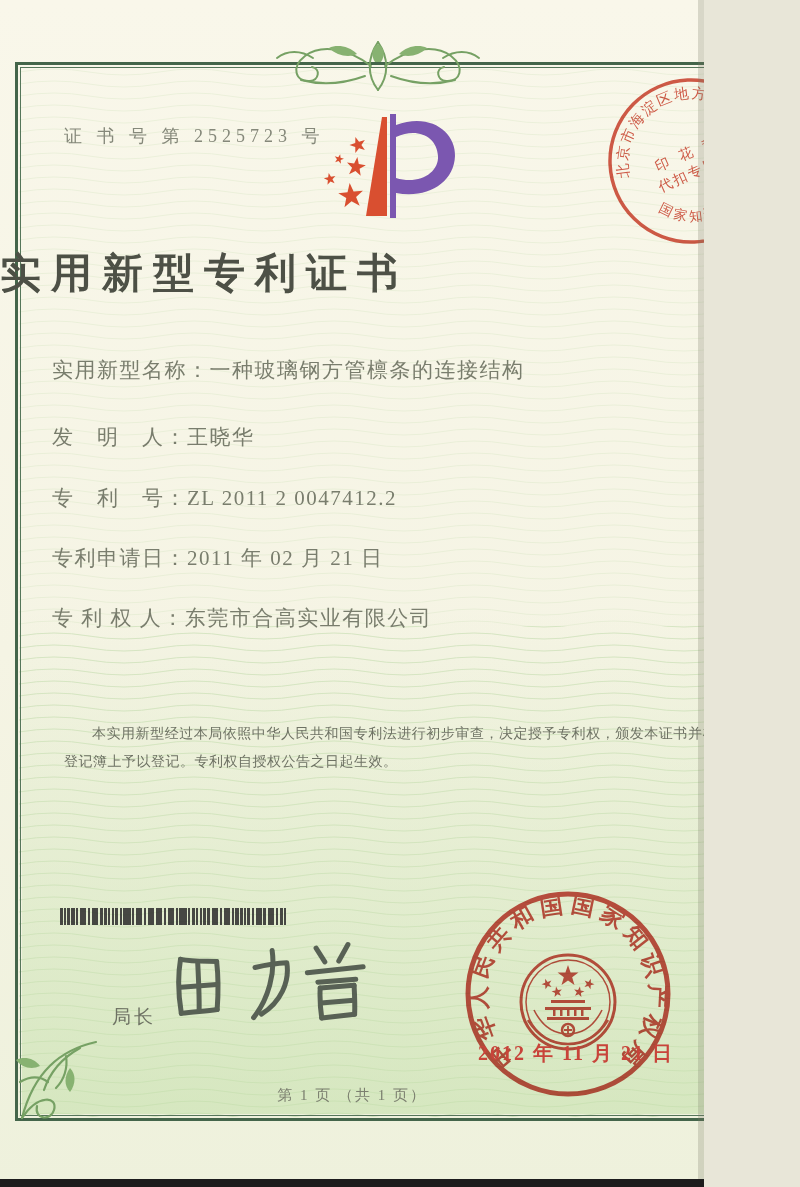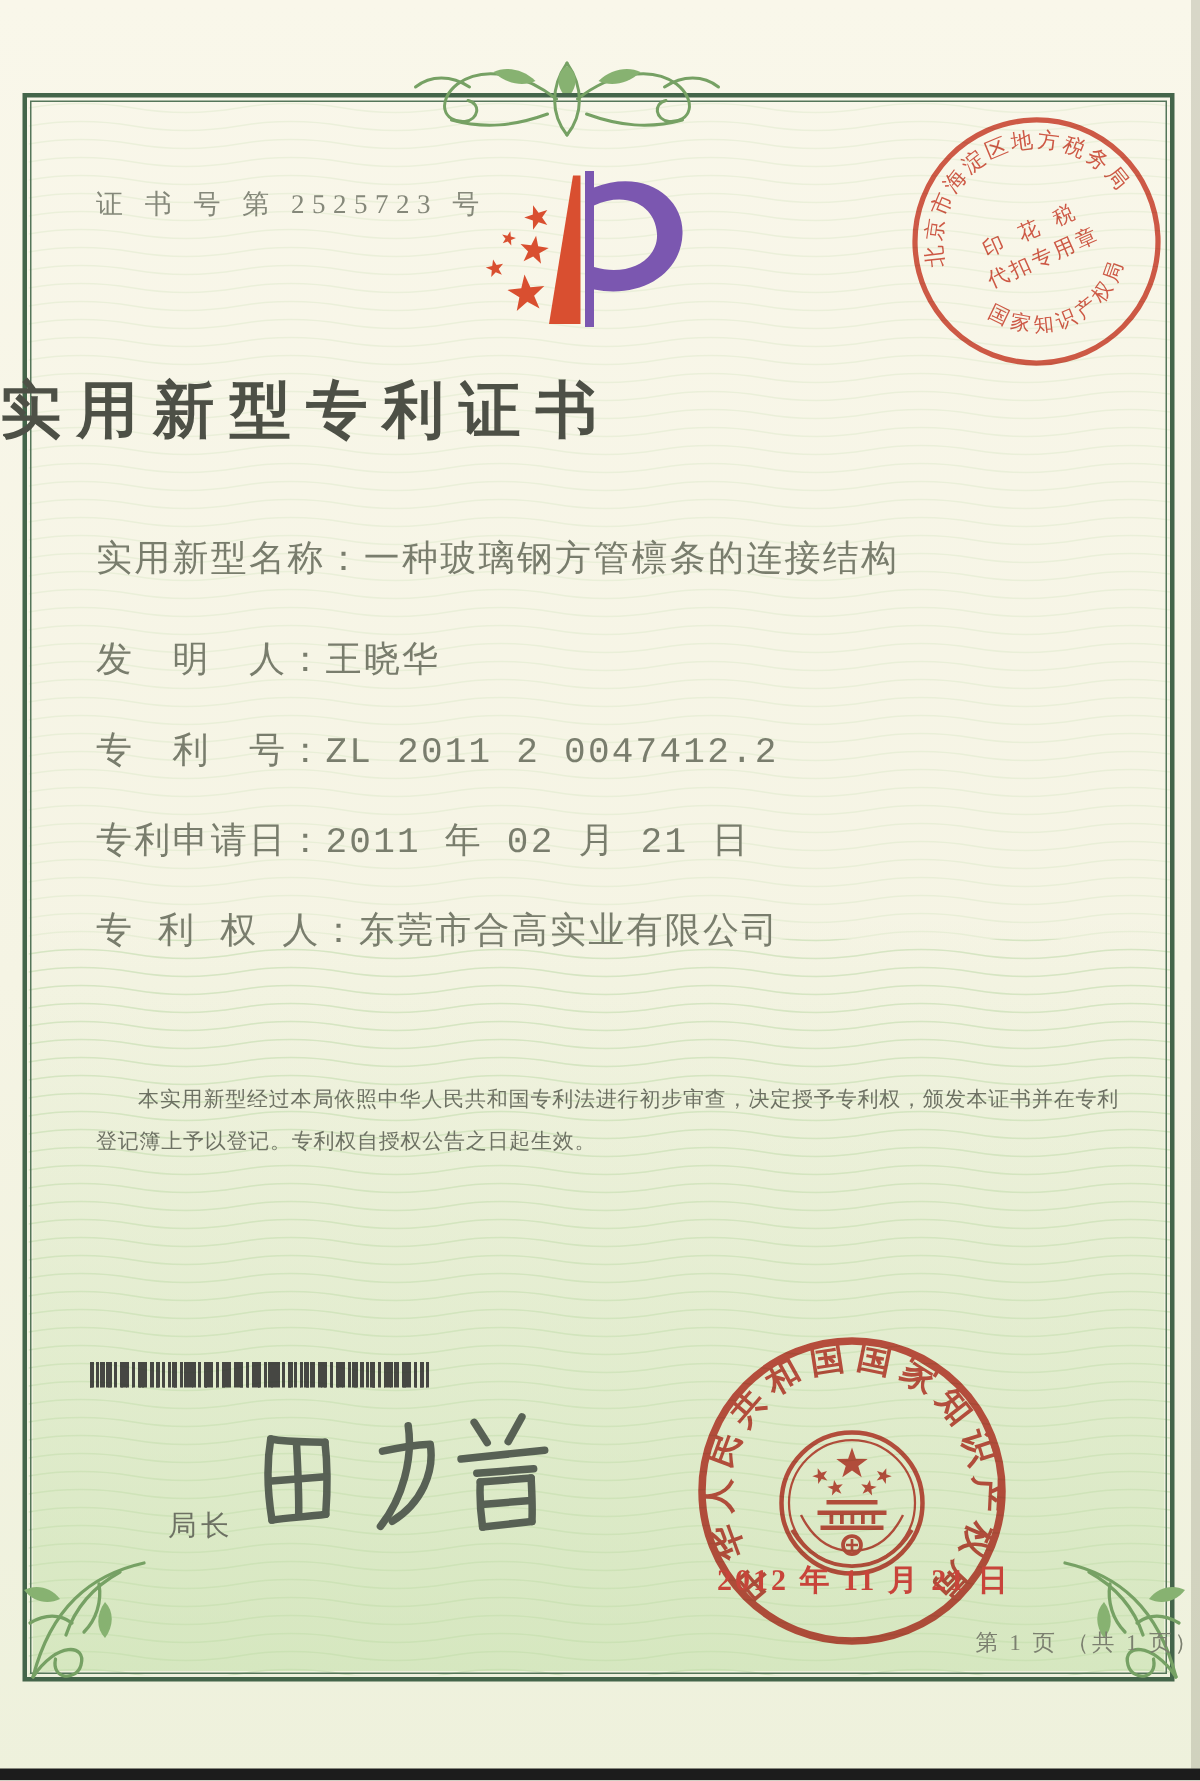--- a/index.html
+++ b/index.html
@@ -1,16 +1,16 @@
 <!DOCTYPE html>
 <html><head>
 <meta charset="utf-8">
 <style>
   html,body{margin:0;padding:0;background:#e8e6d8;}
-  #page{position:relative;width:800px;height:1187px;overflow:hidden;
+  #page{position:relative;width:704px;height:1187px;overflow:hidden;
         font-family:"Liberation Serif","DejaVu Serif",serif;
         background:linear-gradient(180deg,#f9f7ea 0%,#f5f4e4 55%,#eef1dc 100%);}
   
   .bottom-strip{position:absolute;left:0;right:0;bottom:0;height:8px;background:#1c1c1c;}
   .right-shade{position:absolute;top:0;bottom:8px;right:0;width:6px;background:rgba(120,118,100,.25);}
 
   
   .frame{position:absolute;left:15px;top:62px;width:768px;height:1059px;
          border:3px solid #44654a;box-sizing:border-box;}
   .frame::after{content:"";position:absolute;inset:2px;border:1px solid #55765a;}
@@ -19,42 +19,42 @@
         background:linear-gradient(180deg,rgba(214,232,196,0) 0%,rgba(214,232,196,0) 52%,rgba(205,228,182,.45) 82%,rgba(197,224,172,.6) 100%);}
   .waves{position:absolute;left:19px;top:66px;pointer-events:none;}
 
   .cert-no{position:absolute;left:64px;top:124px;font-size:18px;color:#85887a;letter-spacing:5px;}
 
   .logo{position:absolute;left:302px;top:106px;}
 
   .title{position:absolute;left:0;top:246px;width:100%;text-align:left;
          font-size:41px;font-weight:bold;color:#4d5046;letter-spacing:10px;}
 
-  .field{position:absolute;left:64px;font-size:24px;color:#797d6d;letter-spacing:1.5px;white-space:nowrap;font-family:Liberation Mono, monospace;}
+  .field{position:absolute;left:52px;font-size:21px;color:#797d6d;letter-spacing:1.5px;white-space:nowrap;}
   .field .lbl{display:inline-block;}
   .f0{top:356px}.f1{top:423px}.f2{top:484px}.f3{top:544px}.f4{top:604px}.f5{top:664px}
 
   .paras{position:absolute;left:64px;top:698px;width:682px;font-size:14px;line-height:28px;
          color:#6d7163;text-align:justify;letter-spacing:.5px;margin-top:22px;}
   .paras p{margin:0;text-indent:2em;}
 
   .barcode{position:absolute;left:60px;top:908px;width:226px;height:17px;opacity:.85;
      background:
        repeating-linear-gradient(90deg,#2b2b2b 0 2px,transparent 2px 4px),
        repeating-linear-gradient(90deg,#2b2b2b 0 1px,transparent 1px 7px),
        repeating-linear-gradient(90deg,#2b2b2b 0 3px,transparent 3px 11px);}
 
   .director{position:absolute;left:112px;top:976px;font-size:19px;color:#6d7163;letter-spacing:3px;margin-top:28px;}
   .signature{position:absolute;left:168px;top:928px;transform:rotate(-3deg);}
 
   .tax-stamp{position:absolute;left:596px;top:66px;transform:rotate(-24deg);opacity:.9;mix-blend-mode:multiply;}
   .office-seal{position:absolute;left:460px;top:886px;opacity:.92;mix-blend-mode:multiply;}
   .seal-date{position:absolute;left:478px;top:1040px;font-size:20px;color:#c8443a;letter-spacing:2px;font-weight:bold;}
 
-  .footer{position:absolute;left:0;top:1086px;width:100%;text-align:right;font-size:15px;color:#7b7f6f;letter-spacing:2px;}
+  .footer{position:absolute;left:0;top:1086px;width:100%;text-align:center;font-size:15px;color:#7b7f6f;letter-spacing:2px;}
 
   .ornament-top{position:absolute;left:253px;top:36px;}
   .corner-bl{position:absolute;left:10px;top:1036px;}
   .corner-br{position:absolute;left:706px;top:1036px;transform:scale(-1,1);}
 
   svg text{font-family:"Liberation Serif","DejaVu Serif",serif;}
 </style>
 </head>
 <body>
 

